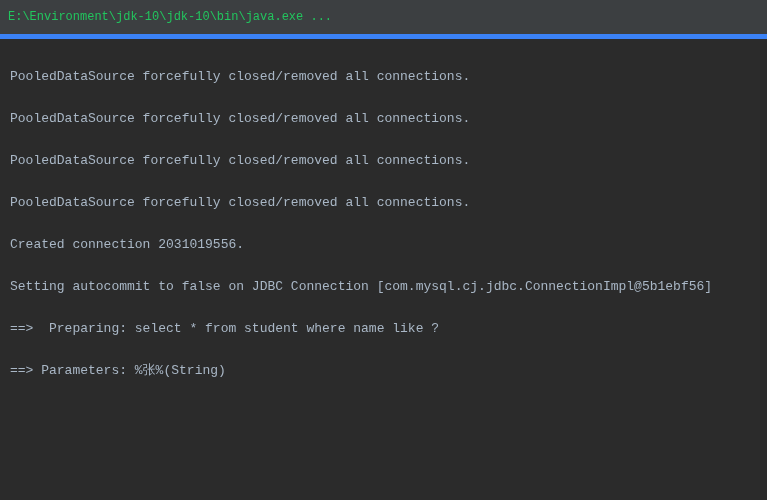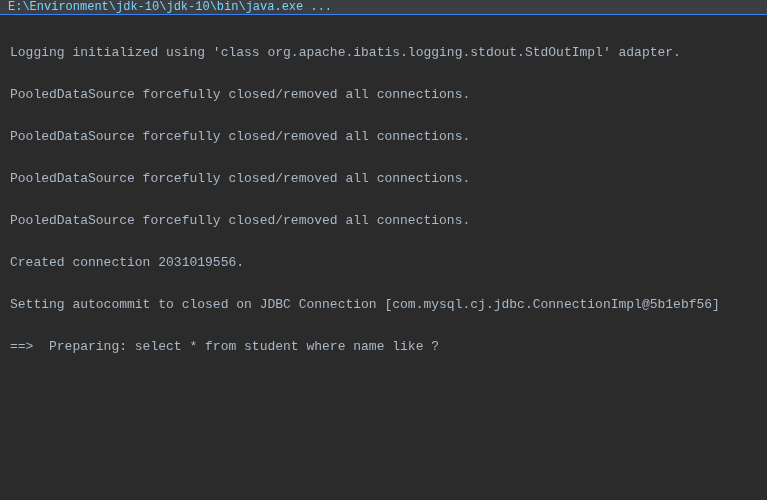--- a/index.html
+++ b/index.html
@@ -8,51 +8,51 @@
     width: 767px;
     height: 500px;
     background: #2b2b2b;
     font-family: "Consolas", "Courier New", monospace;
     font-size: 13px;
     color: #a9b7c6;
     overflow: hidden;
   }
   .titlebar {
     background: #3c3f41;
-    color: #7dd3fc;
+    color: #22c55e;
     font-size: 12px;
-    padding: 0 8px;
+    padding: 10px 8px;
     white-space: nowrap;
     overflow: hidden;
     text-overflow: ellipsis;
-    border-bottom: 1px solid #3b82f6;
+    border-bottom: 5px solid #3b82f6;
   }
   .console {
     padding: 6px 10px;
     line-height: 21px;
     white-space: pre;
   }
   .line {
     display: block;
   }
 </style>
 </head>
 <body>
 
 <div class="titlebar">E:\Environment\jdk-10\jdk-10\bin\java.exe ...</div>
 
 <div class="console">
-<span class="line">Logging initialized using 'class org.apache.ibatis.logging.stdout.StdOutImpl' adapter.</span>
 <span class="line">PooledDataSource forcefully closed/removed all connections.</span>
 <span class="line">PooledDataSource forcefully closed/removed all connections.</span>
 <span class="line">PooledDataSource forcefully closed/removed all connections.</span>
 <span class="line">PooledDataSource forcefully closed/removed all connections.</span>
 <span class="line">Created connection 2031019556.</span>
-<span class="line">Setting autocommit to closed on JDBC Connection [com.mysql.cj.jdbc.ConnectionImpl@5b1ebf56]</span>
+<span class="line">Setting autocommit to false on JDBC Connection [com.mysql.cj.jdbc.ConnectionImpl@5b1ebf56]</span>
 <span class="line">==&gt;  Preparing: select * from student where name like ?</span>
+<span class="line">==&gt; Parameters: %张%(String)</span>
 
 
 
 
 
 <span class="line"></span>
 
 </div>
 
 </body></html>

